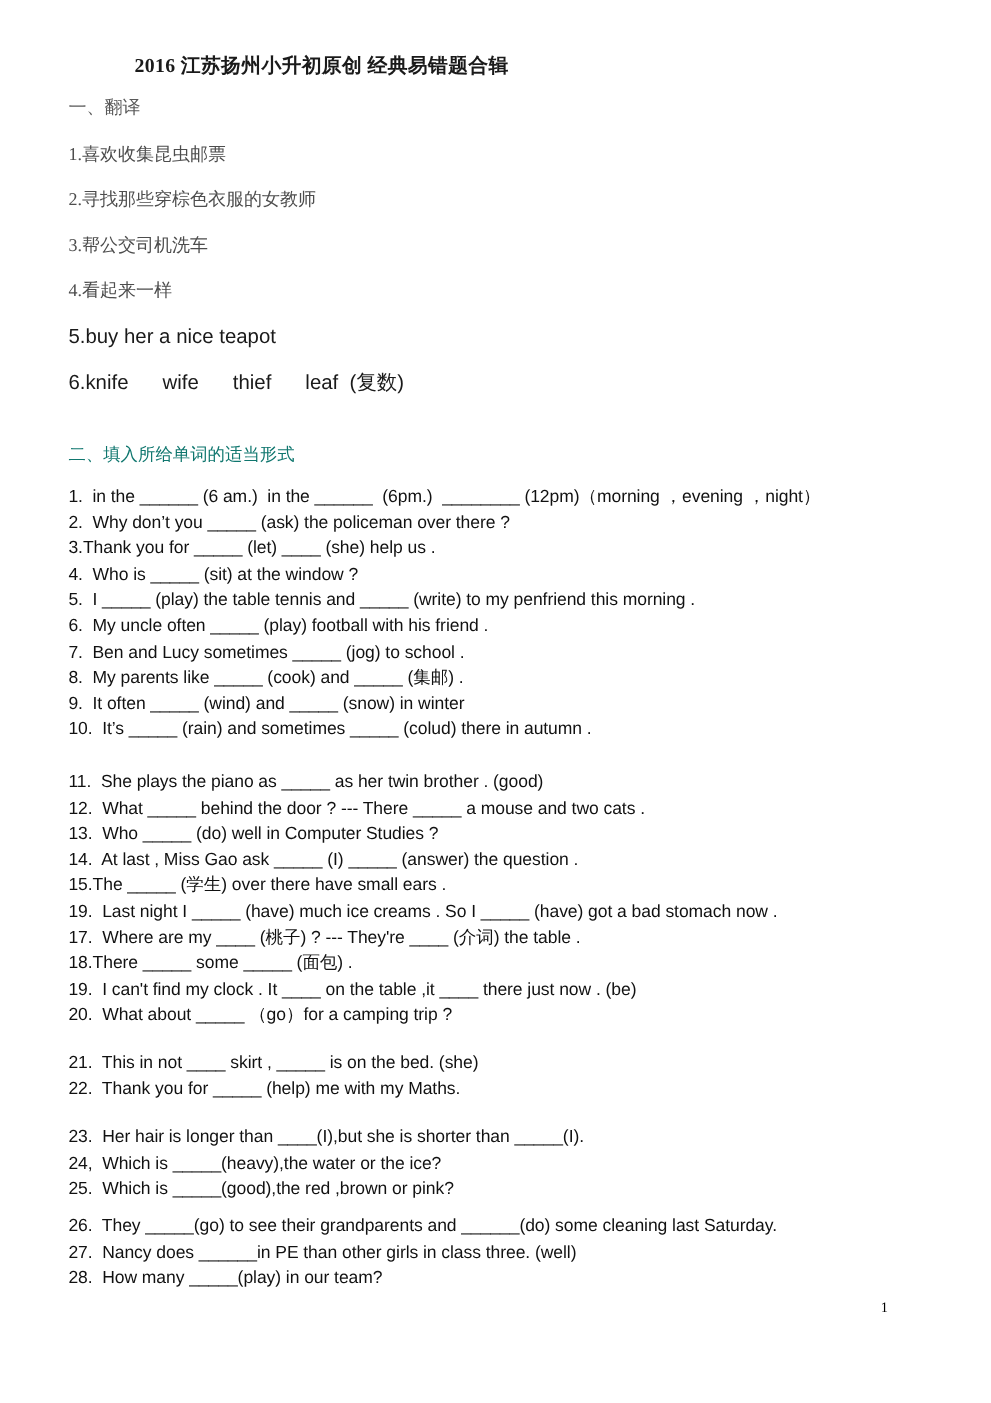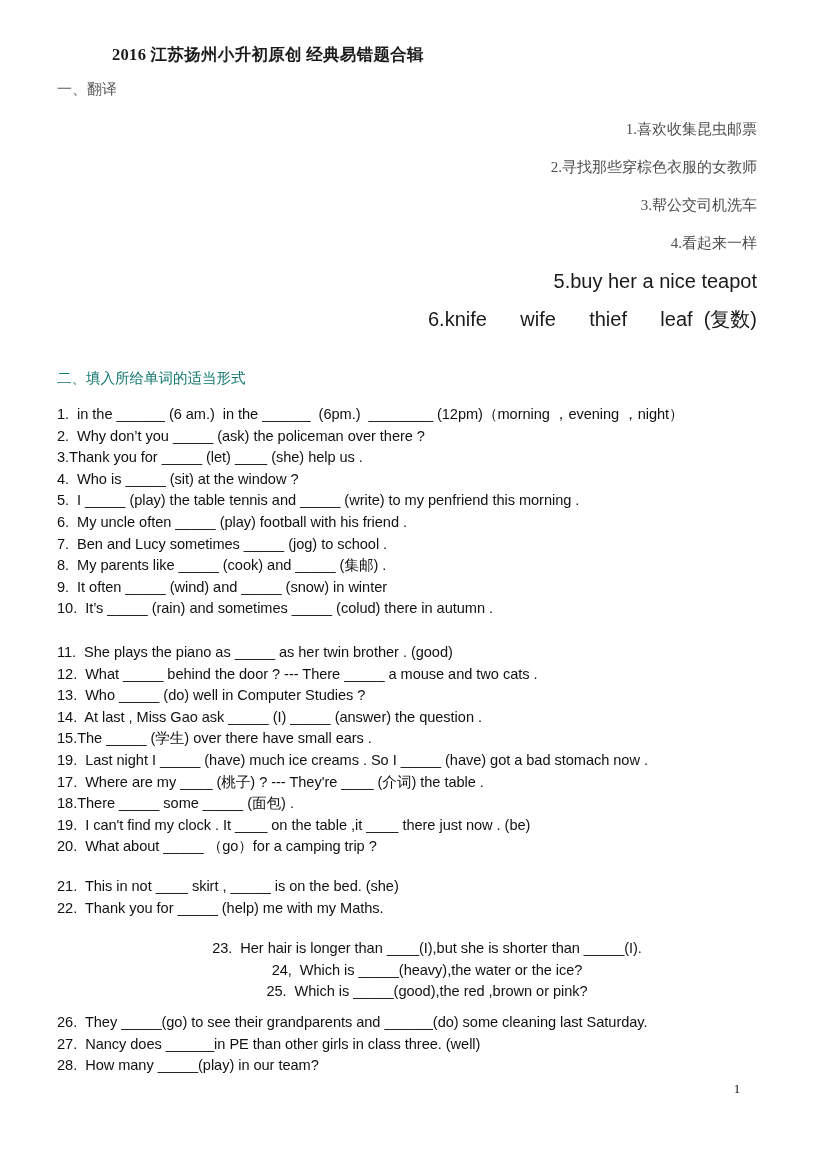--- a/index.html
+++ b/index.html
@@ -65,25 +65,24 @@
     margin: 0;
     padding: 0;
   }
   .translate-list li {
     height: 38px;
     line-height: 28px;
     font-family: "Liberation Serif", "DejaVu Serif", serif;
     font-size: 15px;
     color: #4d4d4d;
     white-space: pre;
-    text-align: right;
   }
   .translate-list li.latin {
     font-family: "Liberation Sans", sans-serif;
-    font-size: 20px;
+    font-size: 17px;
     color: #1a1a1a;
   }
 
   
   .qgroup {
     position: absolute;
     left: 57px;
     width: 740px;
     margin: 0;
     padding: 0;
@@ -93,21 +92,21 @@
     font-family: "Liberation Sans", sans-serif;
     font-size: 14.6px;
     line-height: 21.6px;
     color: #111111;
     white-space: pre-wrap;
     letter-spacing: -0.05px;
   }
   #qgroup-a { top: 404px; }
   #qgroup-b { top: 642px; }
   #qgroup-c { top: 876px; }
-  #qgroup-d { top: 938px; text-align: center; }
+  #qgroup-d { top: 938px; }
   #qgroup-e { top: 1012px; }
 
   
   .page-number {
     position: absolute;
     right: 24px;
     top: 1082px;
     font-family: "Liberation Serif", "DejaVu Serif", serif;
     font-size: 12px;
     color: #000000;

